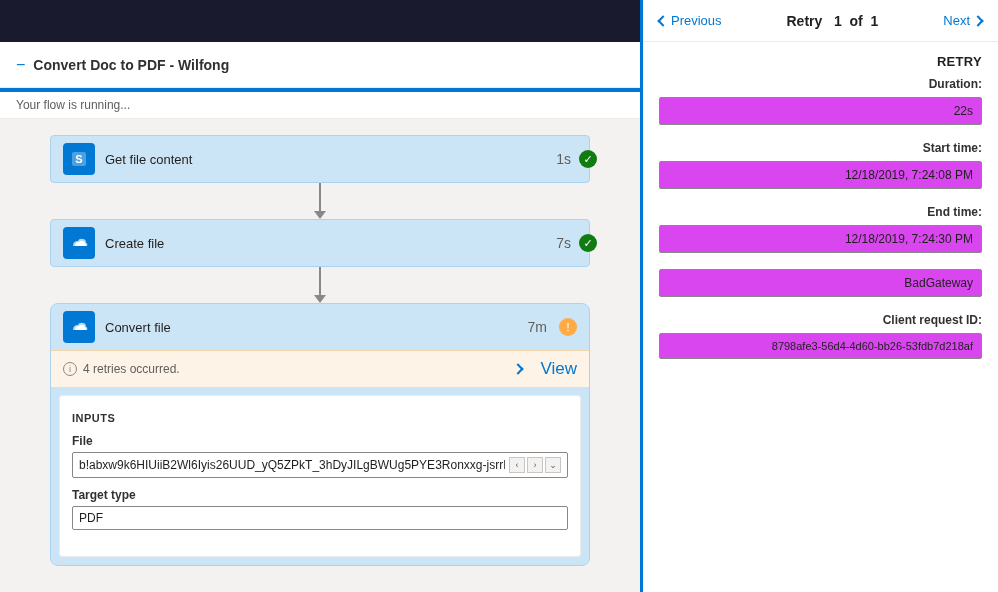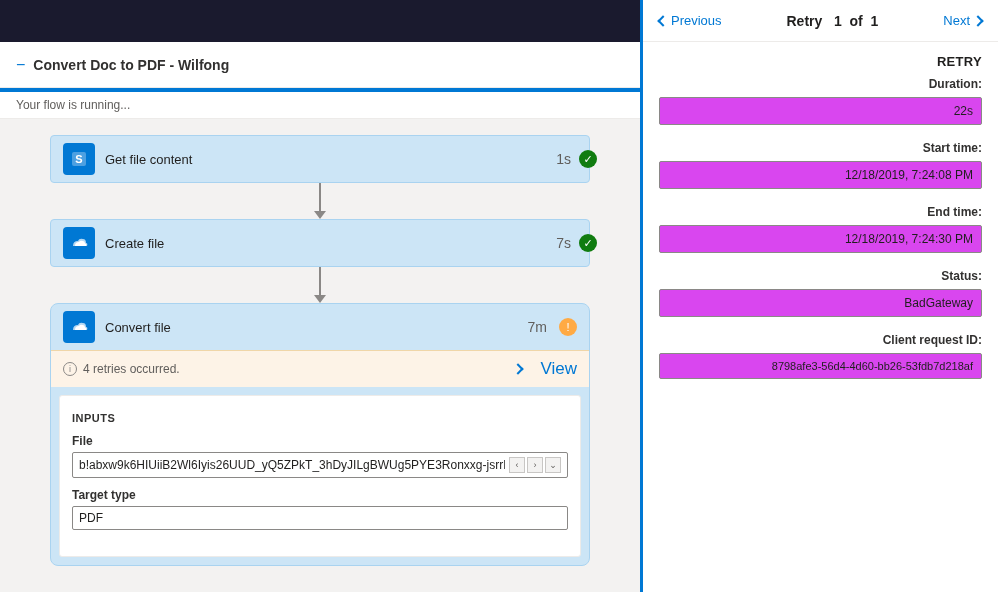--- a/index.html
+++ b/index.html
@@ -500,21 +500,20 @@
       <div class="detail-label">Start time:</div>
       <div class="detail-value">12/18/2019, 7:24:08 PM</div>
     </div>
 
     <div class="detail-row">
       <div class="detail-label">End time:</div>
       <div class="detail-value">12/18/2019, 7:24:30 PM</div>
     </div>
 
     <div class="detail-row">
-      <div class="detail-label">Status:</div>
       <div class="detail-value">BadGateway</div>
     </div>
 
     <div class="detail-row">
       <div class="detail-label">Client request ID:</div>
       <div class="detail-value" style="font-size:11px; word-break:break-all;">8798afe3-56d4-4d60-bb26-53fdb7d218af</div>
     </div>
 
   </div>
 </div>

